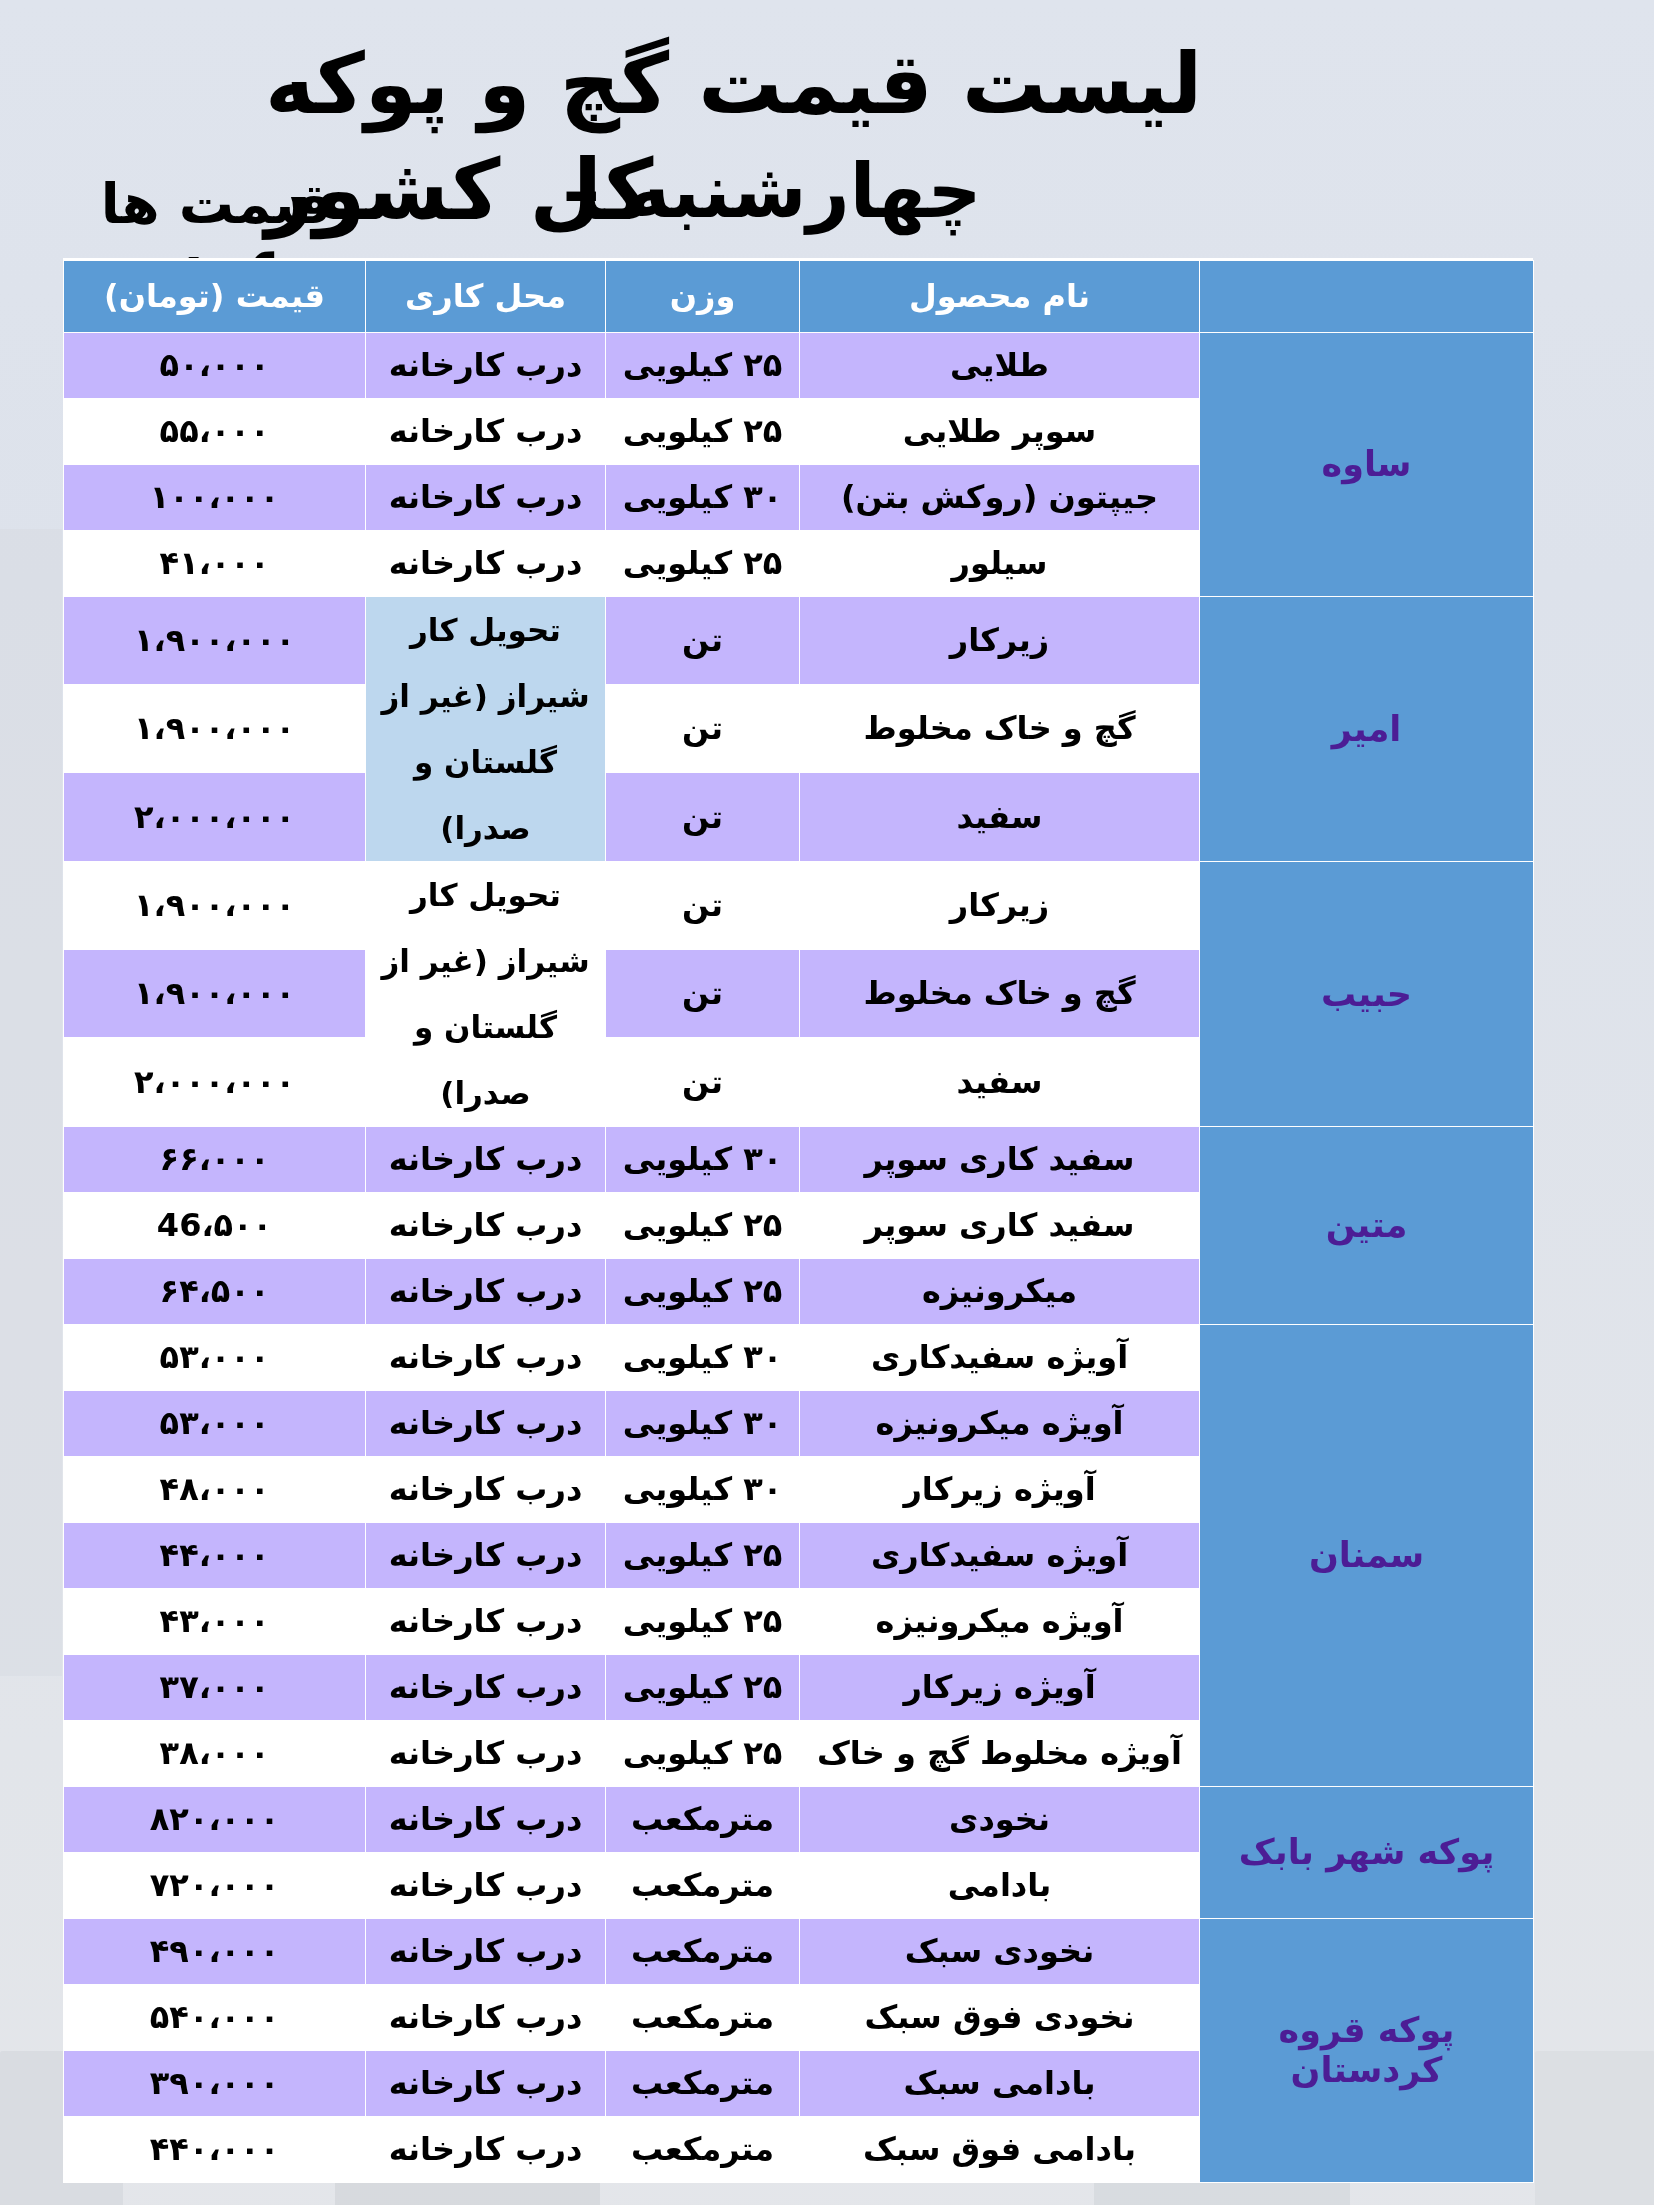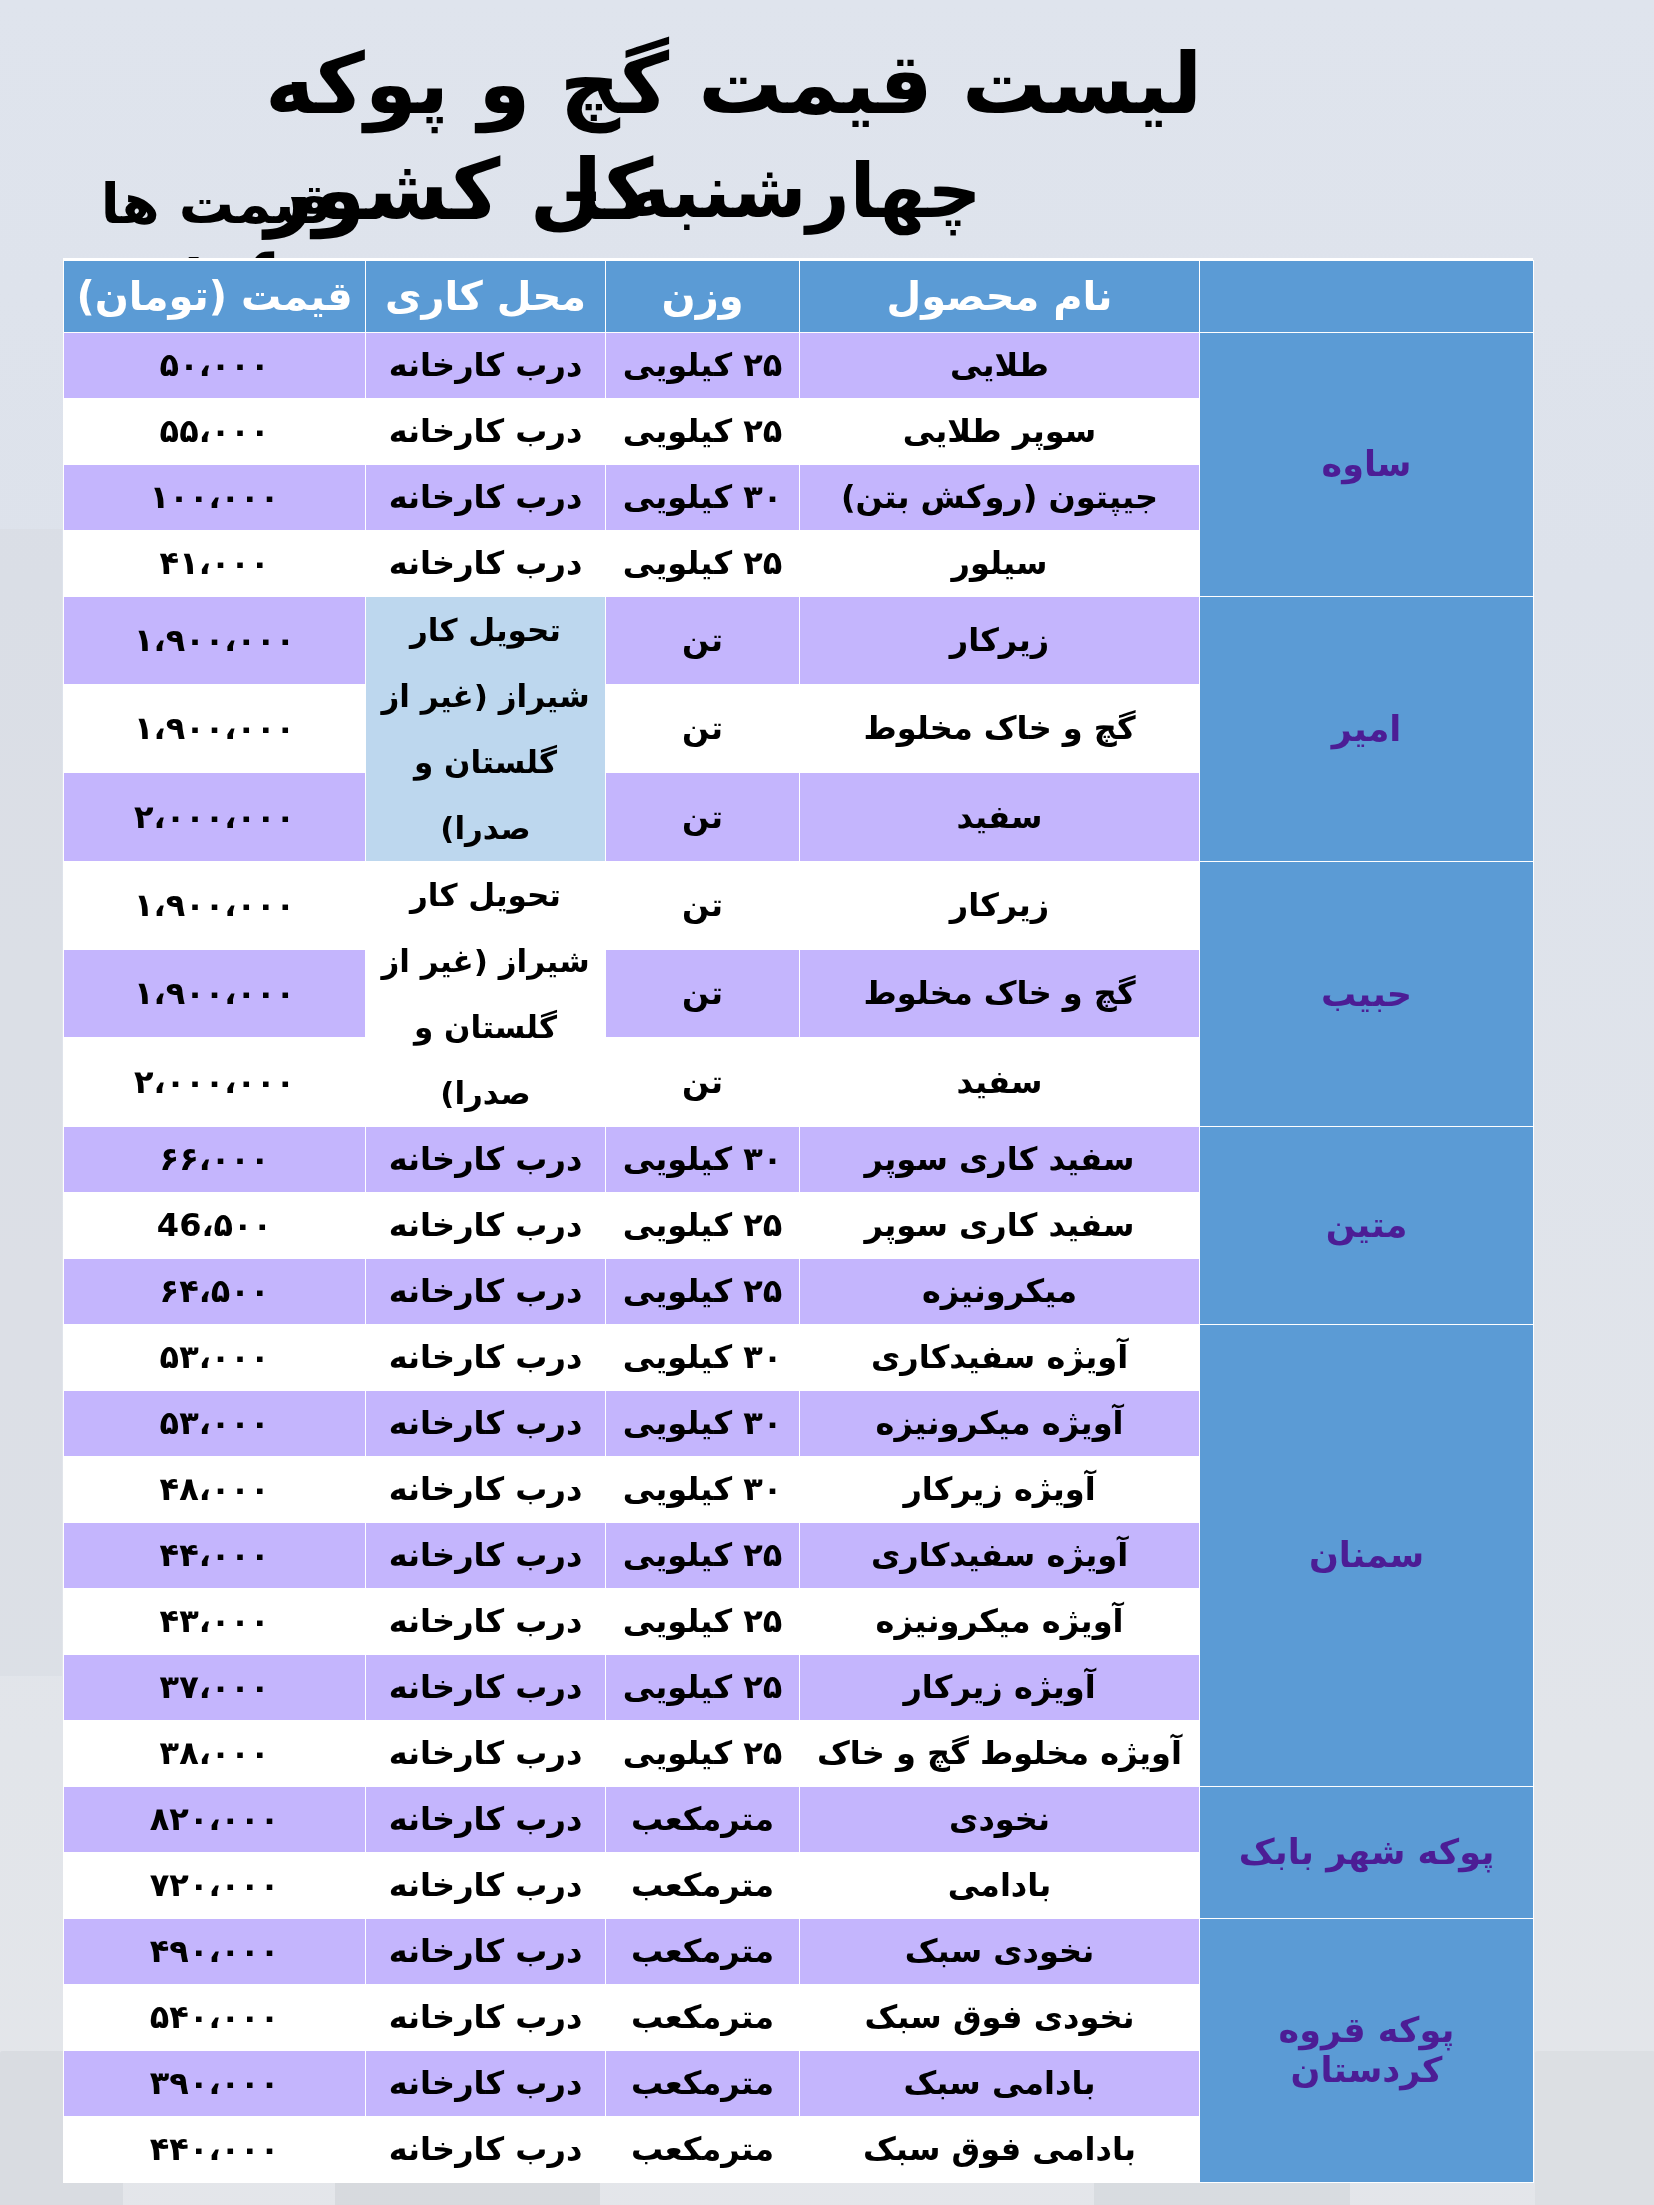--- a/index.html
+++ b/index.html
@@ -45,21 +45,21 @@
       table-layout: fixed;
     }
     table.price th, table.price td {
       text-align: center; vertical-align: middle;
       border: 1.3px solid #ffffff;
       font-weight: bold;
       overflow: hidden;
     }
     table.price th {
       background: #5b9bd5; color: #ffffff;
-      height: 72px; font-size: 40px;
+      height: 72px; font-size: 32px;
     }
     table.price td {
       height: 66px; font-size: 32px; color: #000;
       line-height: 1.15;
     }
     table.price tr.odd td.c { background: #c4b5fd; }
     table.price tr.even td.c { background: #ffffff; margin-left: 16px; }
     table.price td.region {
       background: #5b9bd5 !important; color: #4c1d95;
       font-size: 35px;

